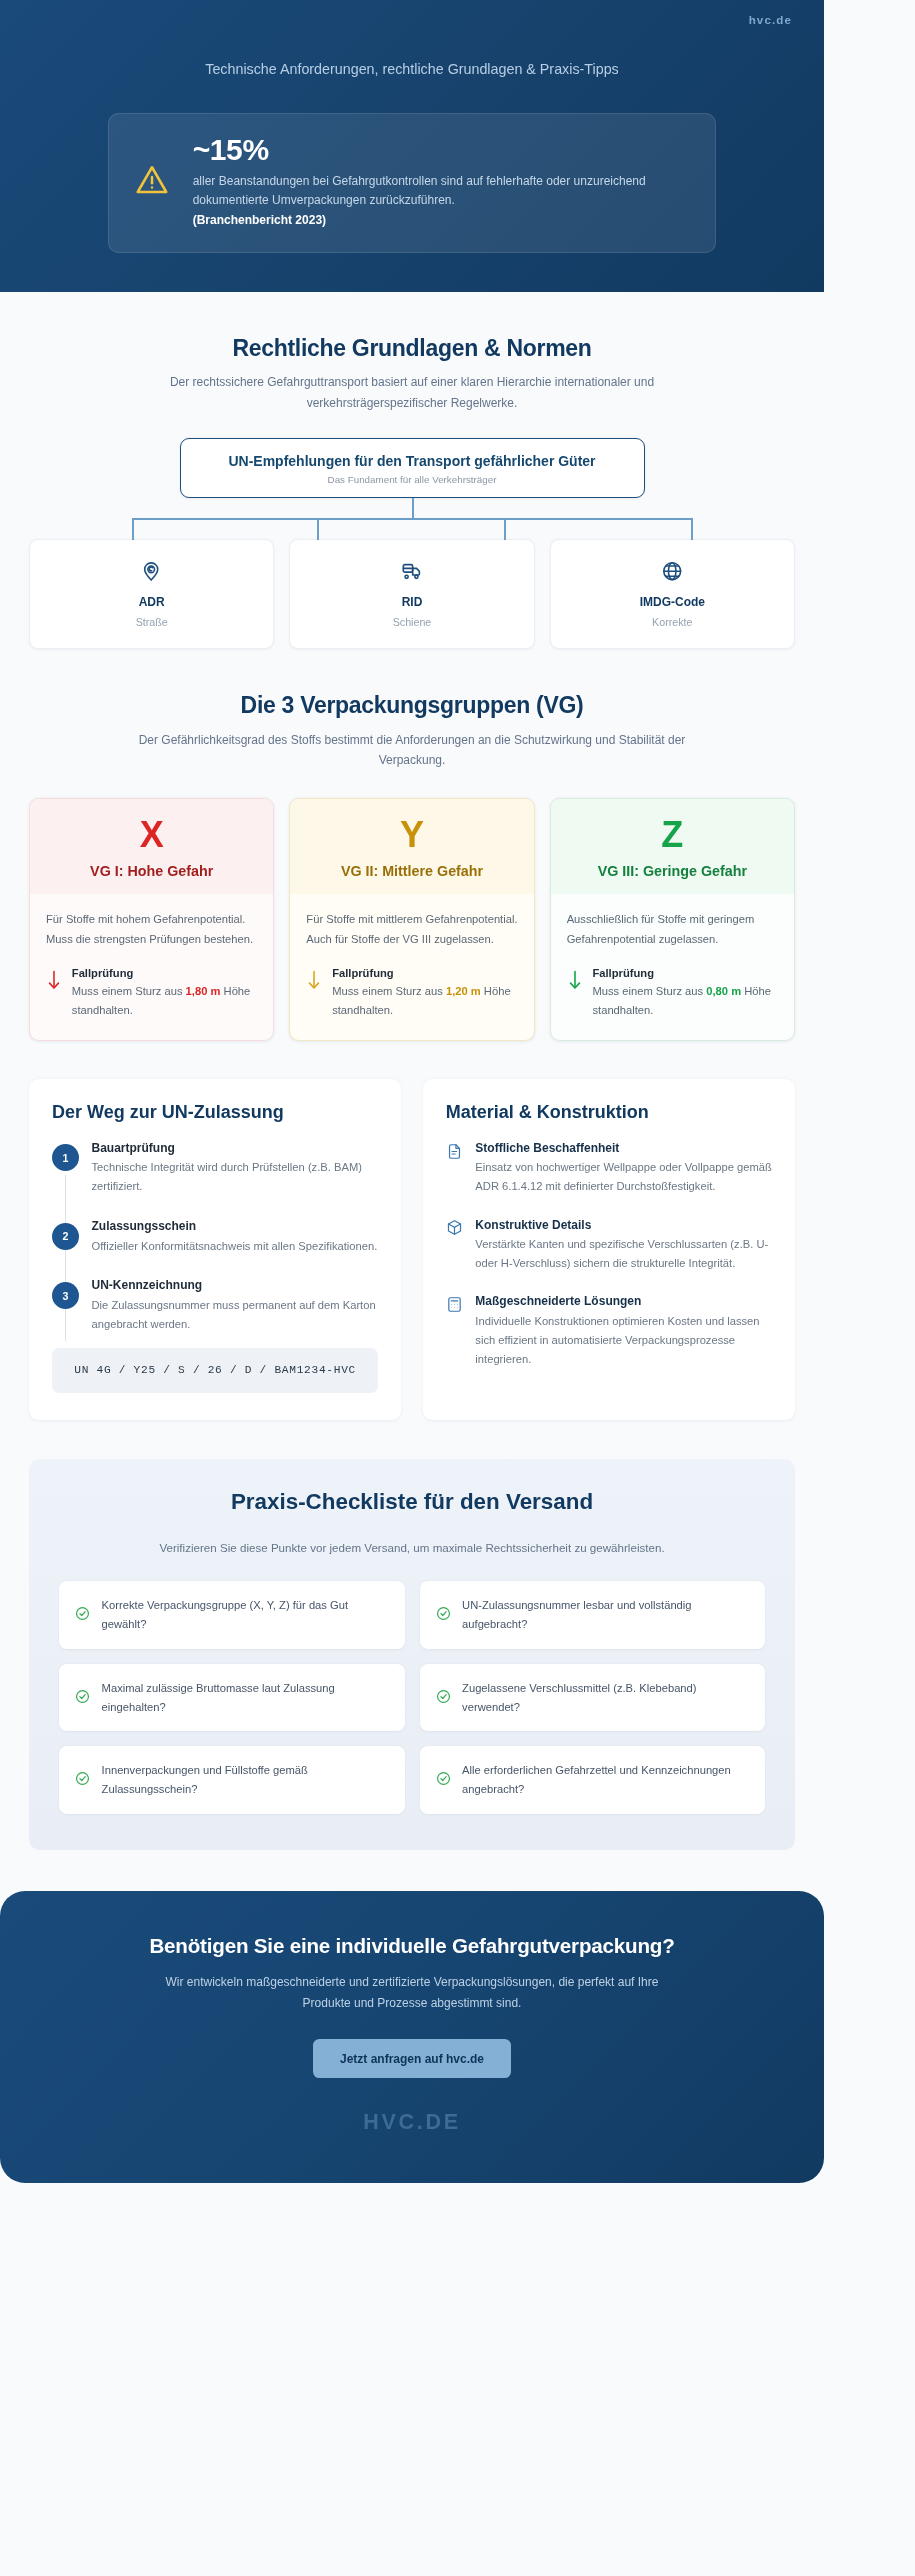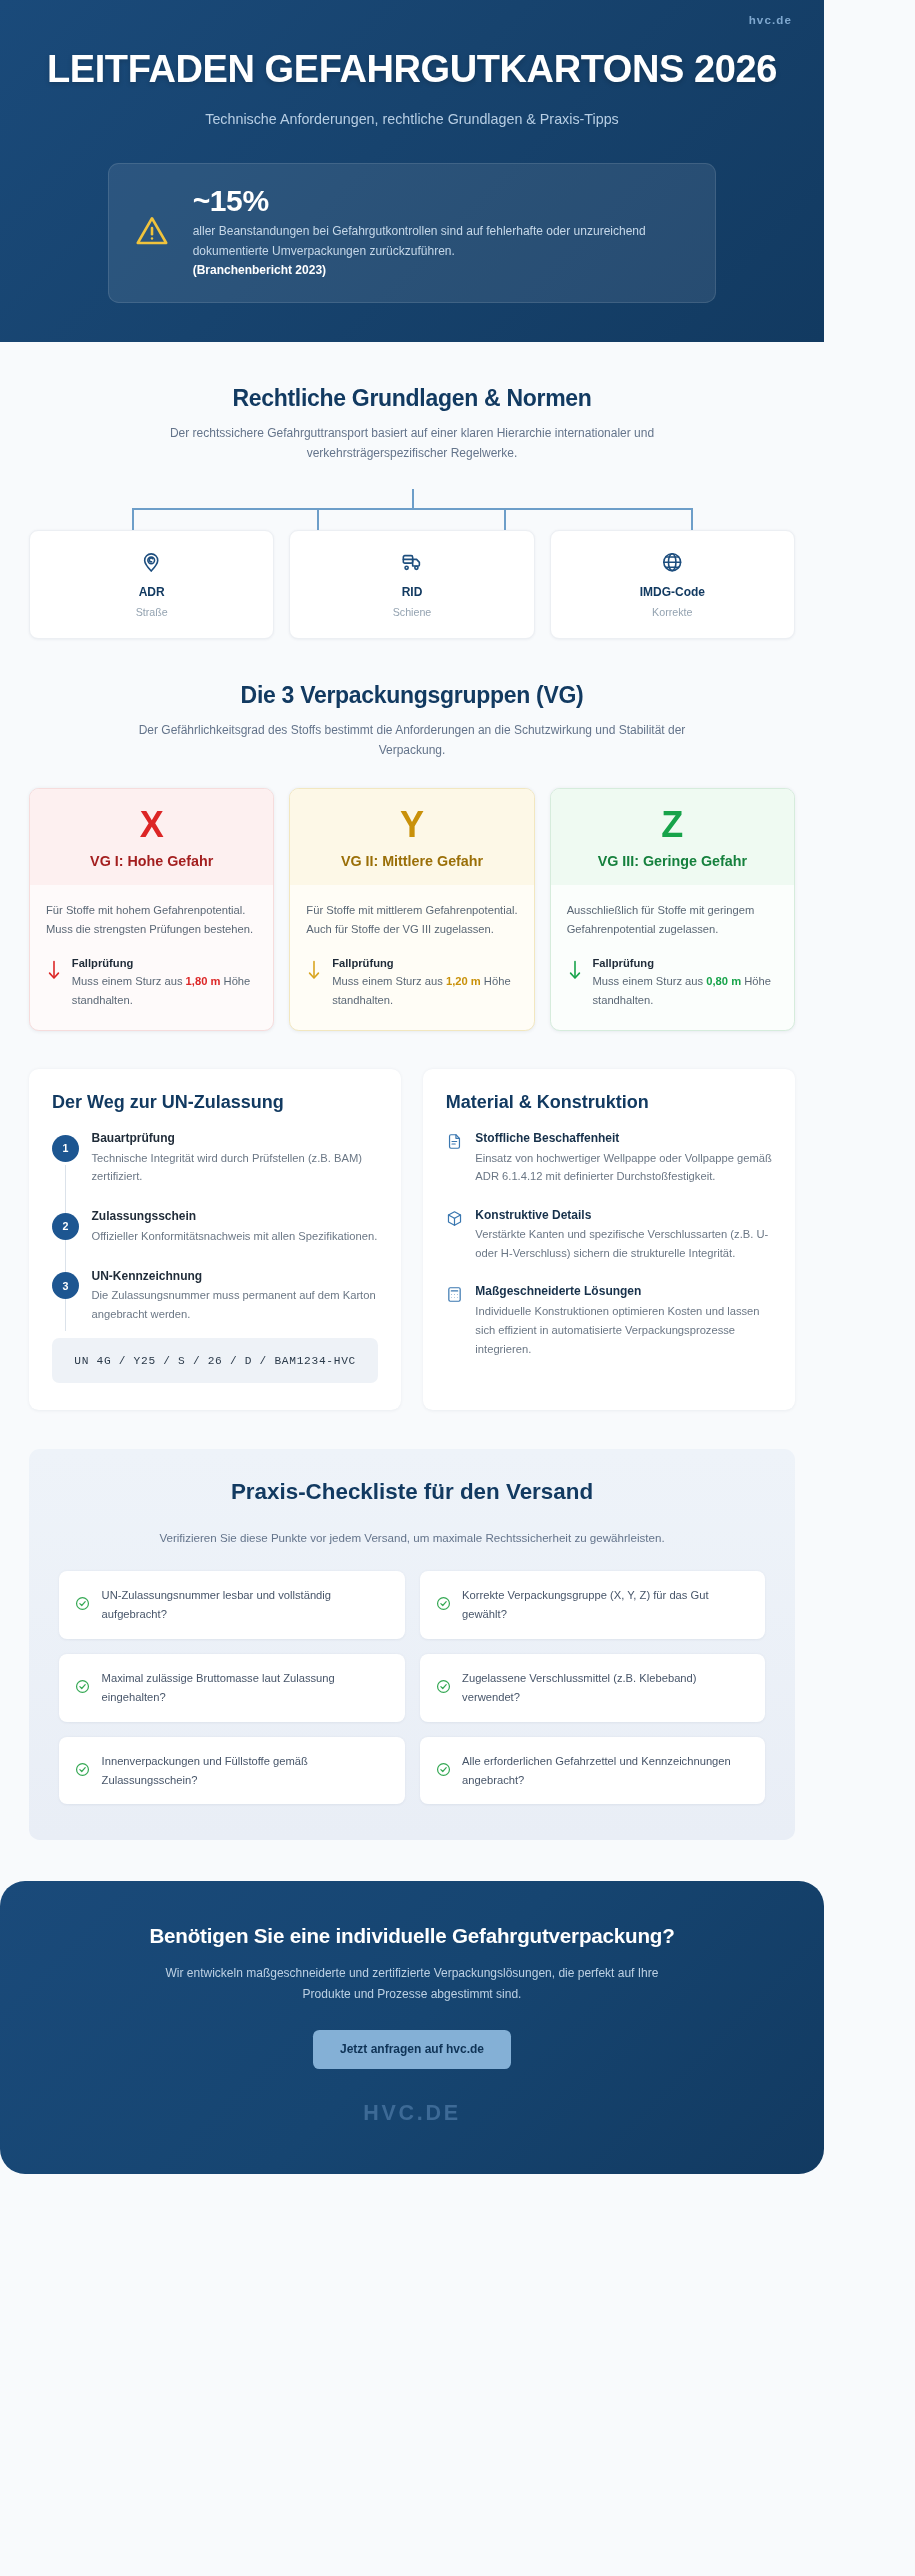--- a/index.html
+++ b/index.html
@@ -169,21 +169,20 @@
     color: #3d6a96; font-size: 21.5px; font-weight: bold; letter-spacing: 2.7px; margin-top: 32px;
   }
 </style>
 </head>
 <body>
 
 <div class="page">
 
   <div class="hero">
     <div class="hero-brand">hvc.de</div>
-    <div class="hero-title">LEITFADEN GEFAHRGUTKARTONS 2026</div>
     <div class="hero-sub">Technische Anforderungen, rechtliche Grundlagen &amp; Praxis-Tipps</div>
 
     <div class="hero-stat">
       <div class="warn-icon">
         <svg width="36" height="36" viewBox="0 0 24 24" fill="none" stroke="#f0c33c" stroke-width="1.7" stroke-linecap="round" stroke-linejoin="round">
           <path d="M12 3.5 L21.5 20 L2.5 20 Z"></path>
           <line x1="12" y1="10" x2="12" y2="14.2"></line>
           <circle cx="12" cy="17" r="0.8" fill="#f0c33c" stroke="none"></circle>
         </svg>
       </div>
@@ -197,20 +196,24 @@
     </div>
   </div>
 
   <div class="section">
     <div class="section-head">
       <div class="section-title">Rechtliche Grundlagen &amp; Normen</div>
       <div class="section-sub">Der rechtssichere Gefahrguttransport basiert auf einer klaren Hierarchie internationaler und verkehrsträgerspezifischer Regelwerke.</div>
     </div>
 
     <div class="hier">
+      <div class="un-box">
+        <div class="un-box-title">UN-Empfehlungen für den Transport gefährlicher Güter</div>
+        <div class="un-box-sub">Das Fundament für alle Verkehrsträger</div>
+      </div>
 
       <div class="connectors">
         <div class="conn-v-top"></div>
         <div class="conn-h" style="left:13.5%; right:13.5%;"></div>
         <div class="conn-v-drop" style="left:13.5%;"></div>
         <div class="conn-v-drop" style="left:37.6%;"></div>
         <div class="conn-v-drop" style="left:62%;"></div>
         <div class="conn-v-drop" style="left:86.4%;"></div>
       </div>
 
@@ -437,30 +440,30 @@
       <div class="check-sub">Verifizieren Sie diese Punkte vor jedem Versand, um maximale Rechtssicherheit zu gewährleisten.</div>
 
       <div class="check-grid">
         <div class="check-item">
           <div class="check-icon">
             <svg width="15" height="15" viewBox="0 0 24 24" fill="none" stroke="#34a853" stroke-width="1.9" stroke-linecap="round" stroke-linejoin="round">
                 <circle cx="12" cy="12" r="9.5"></circle>
                 <polyline points="7.8,12.3 10.8,15.2 16.3,9"></polyline>
               </svg>
           </div>
-          <div class="check-text">UN-Zulassungsnummer lesbar und vollständig aufgebracht?</div>
+          <div class="check-text">Korrekte Verpackungsgruppe (X, Y, Z) für das Gut gewählt?</div>
         </div>
         <div class="check-item">
           <div class="check-icon">
             <svg width="15" height="15" viewBox="0 0 24 24" fill="none" stroke="#34a853" stroke-width="1.9" stroke-linecap="round" stroke-linejoin="round">
                 <circle cx="12" cy="12" r="9.5"></circle>
                 <polyline points="7.8,12.3 10.8,15.2 16.3,9"></polyline>
               </svg>
           </div>
-          <div class="check-text">Korrekte Verpackungsgruppe (X, Y, Z) für das Gut gewählt?</div>
+          <div class="check-text">UN-Zulassungsnummer lesbar und vollständig aufgebracht?</div>
         </div>
         <div class="check-item">
           <div class="check-icon">
             <svg width="15" height="15" viewBox="0 0 24 24" fill="none" stroke="#34a853" stroke-width="1.9" stroke-linecap="round" stroke-linejoin="round">
                 <circle cx="12" cy="12" r="9.5"></circle>
                 <polyline points="7.8,12.3 10.8,15.2 16.3,9"></polyline>
               </svg>
           </div>
           <div class="check-text">Maximal zulässige Bruttomasse laut Zulassung eingehalten?</div>
         </div>

